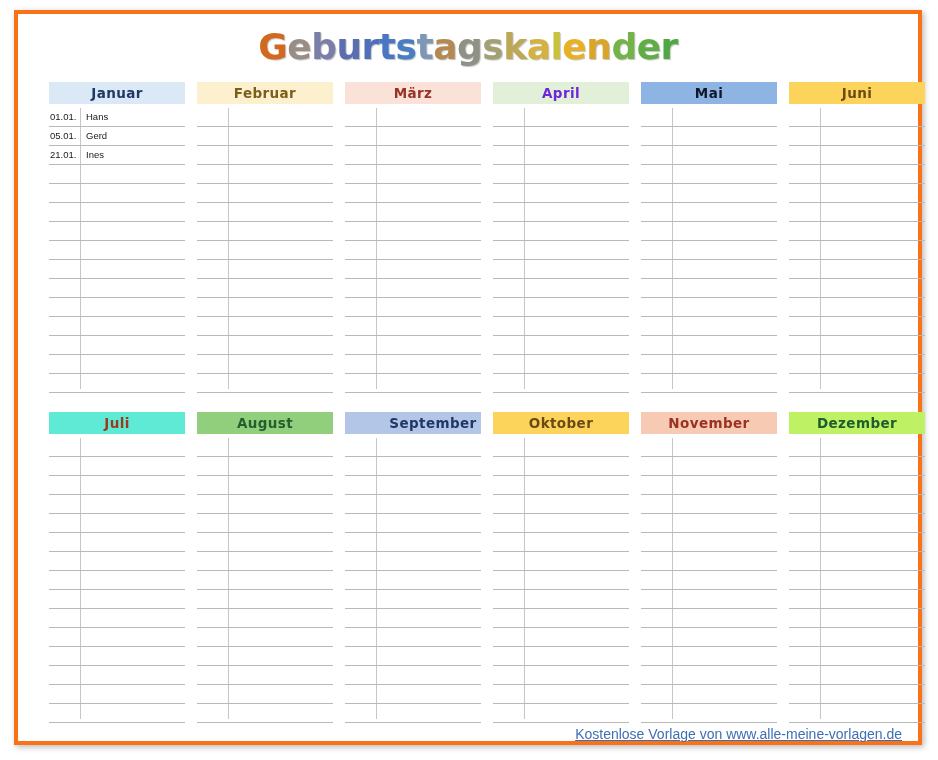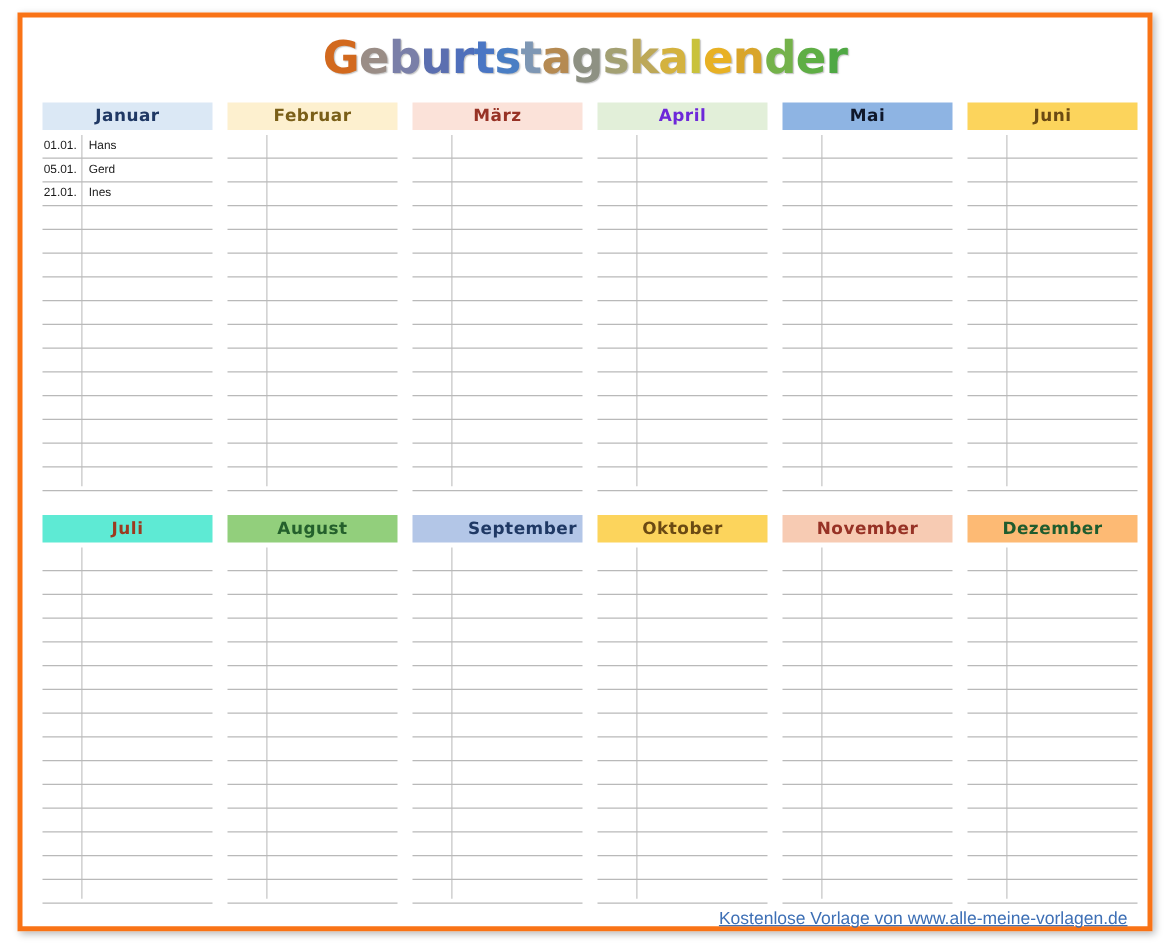--- a/index.html
+++ b/index.html
@@ -49,20 +49,21 @@
     left: 16px;
     width: 876px;
   }
   #band-top    { top: 68px; }
   #band-bottom { top: 398px; }
 
   .month {
     position: absolute;
     width: 136px;
     top: 0;
+    margin-left: 15px;
   }
   .month.c0 { left: 0px; }
   .month.c1 { left: 148px; }
   .month.c2 { left: 296px; }
   .month.c3 { left: 444px; }
   .month.c4 { left: 592px; }
   .month.c5 { left: 740px; }
 
   .month-header {
     height: 22px;
@@ -857,21 +858,21 @@
             <span class="date"></span>
             <span class="name"></span>
           </div>
           <div class="row">
             <span class="date"></span>
             <span class="name"></span>
           </div>
         </div>
       </div>
       <div class="month c5">
-        <div class="month-header" style="background: #fdba74; color: rgb(31, 92, 46);">Dezember</div>
+        <div class="month-header" style="background: #bef264; color: rgb(31, 92, 46);">Dezember</div>
         <div class="rows">
           <div class="vrule"></div>
           <div class="row">
             <span class="date"></span>
             <span class="name"></span>
           </div>
           <div class="row">
             <span class="date"></span>
             <span class="name"></span>
           </div>

